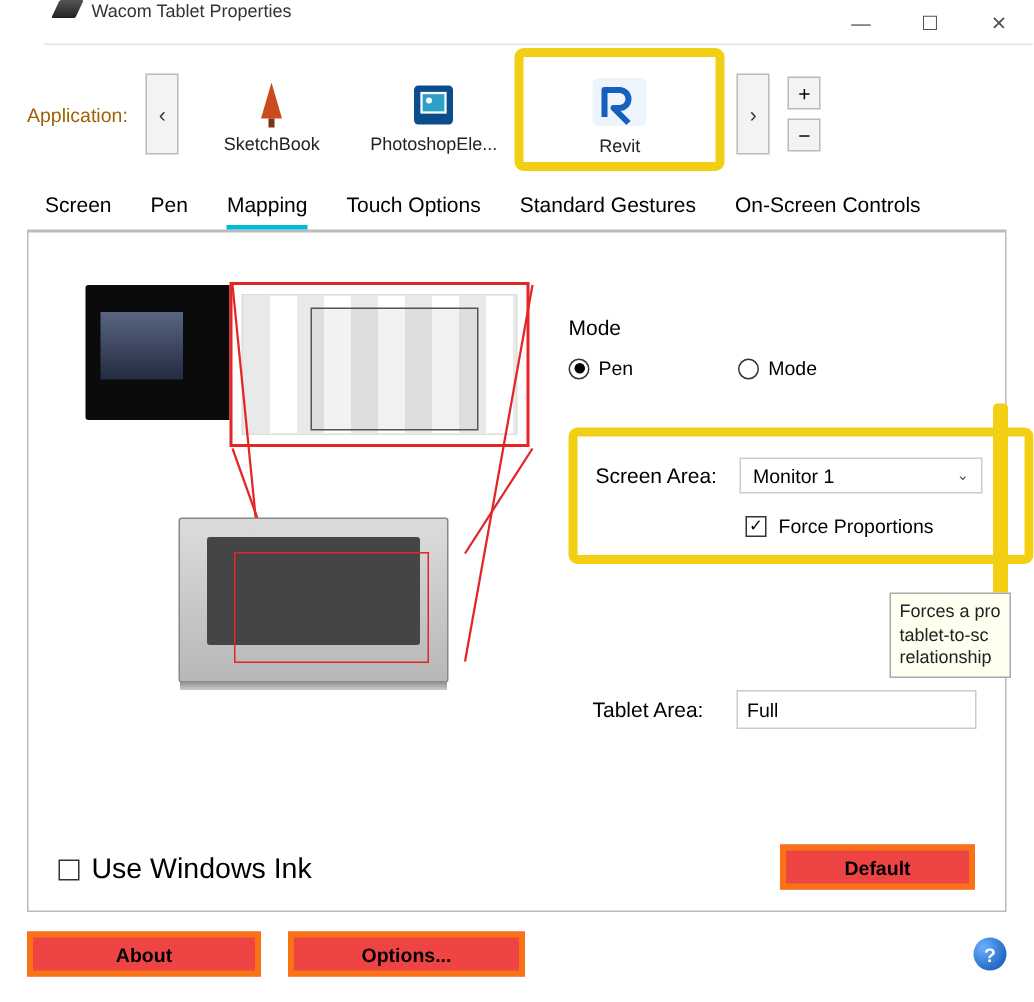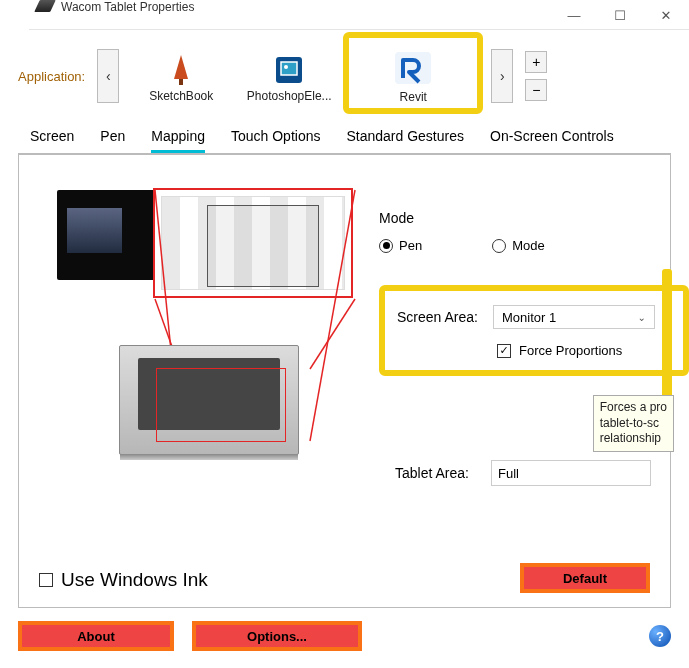--- a/index.html
+++ b/index.html
@@ -65,21 +65,21 @@
 
 .tooltip { position: absolute; right: -4px; top: 240px; background: #fffff0; border: 1px solid #aaa; padding: 4px 6px; font-size: 12px; line-height: 1.3; color: #222; }
 .tt-bar { position:absolute; right: -2px; top: 114px; width: 10px; height: 134px; background: #f2cf13; border-radius: 3px; }
 
 .winink { position: absolute; left: 20px; bottom: 16px; display: flex; align-items: center; gap: 8px; font-size: 19px; }
 .default-btn { position: absolute; right: 20px; bottom: 14px; width: 130px; height: 28px; }
 
 .footer { display: flex; align-items: center; gap: 18px; padding: 13px 18px; }
 .btn { height: 30px; background: #ef4444; border: 4px solid #f97316; display: inline-flex; align-items: center; justify-content: center; font-size: 13px; cursor: pointer; padding: 0 18px; font-weight: bold; }
 .btn.about { width: 156px; }
-.btn.options { width: 170px; }
+.btn.options { width: 158px; }
 .help { margin-left: auto; width: 22px; height: 22px; border-radius: 50%; background: radial-gradient(circle at 30% 30%, #6ab0ff, #0a4db0); color: #fff; font-weight: bold; display:flex; align-items:center; justify-content:center; font-size: 13px; cursor:pointer; }
 </style>
 </head>
 <body>
 
 <div class="titlebar">
   <div class="logo"></div>
   <div class="title">Wacom Tablet Properties</div>
   <div class="winbtns">
     <div class="winbtn">—</div>

